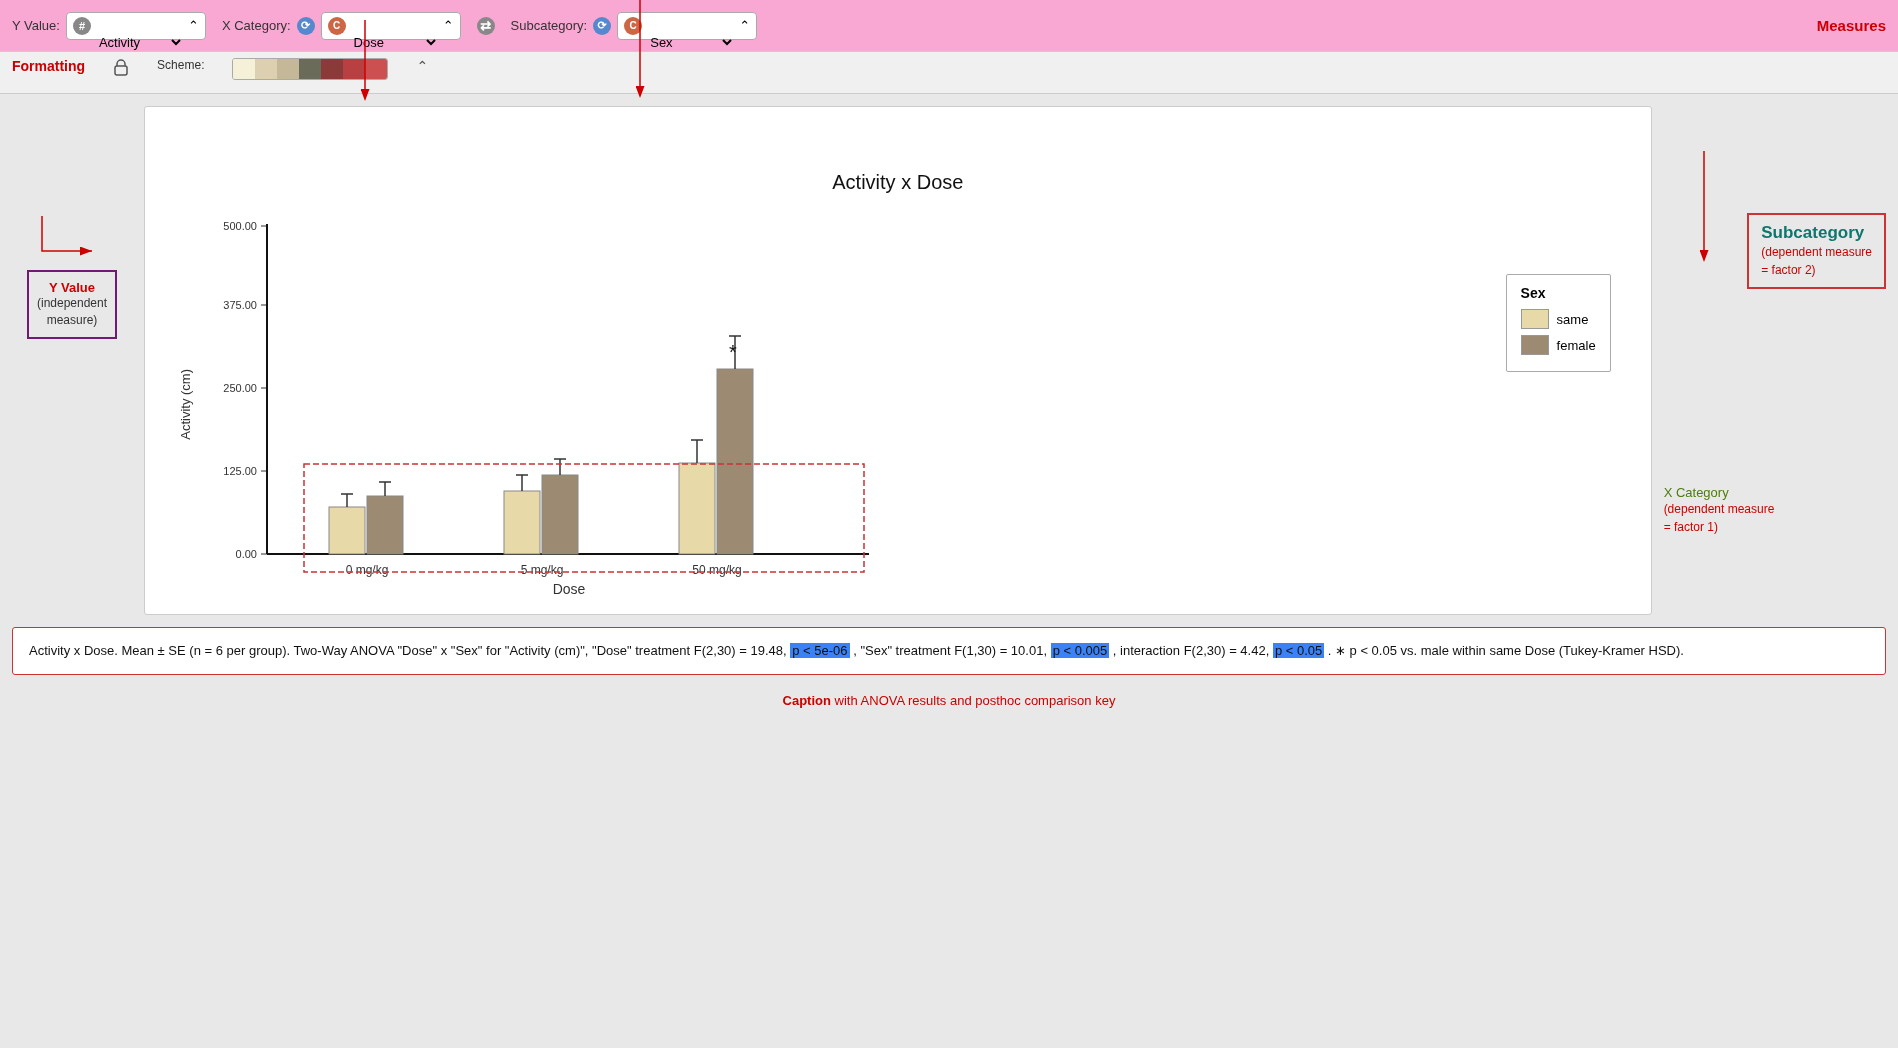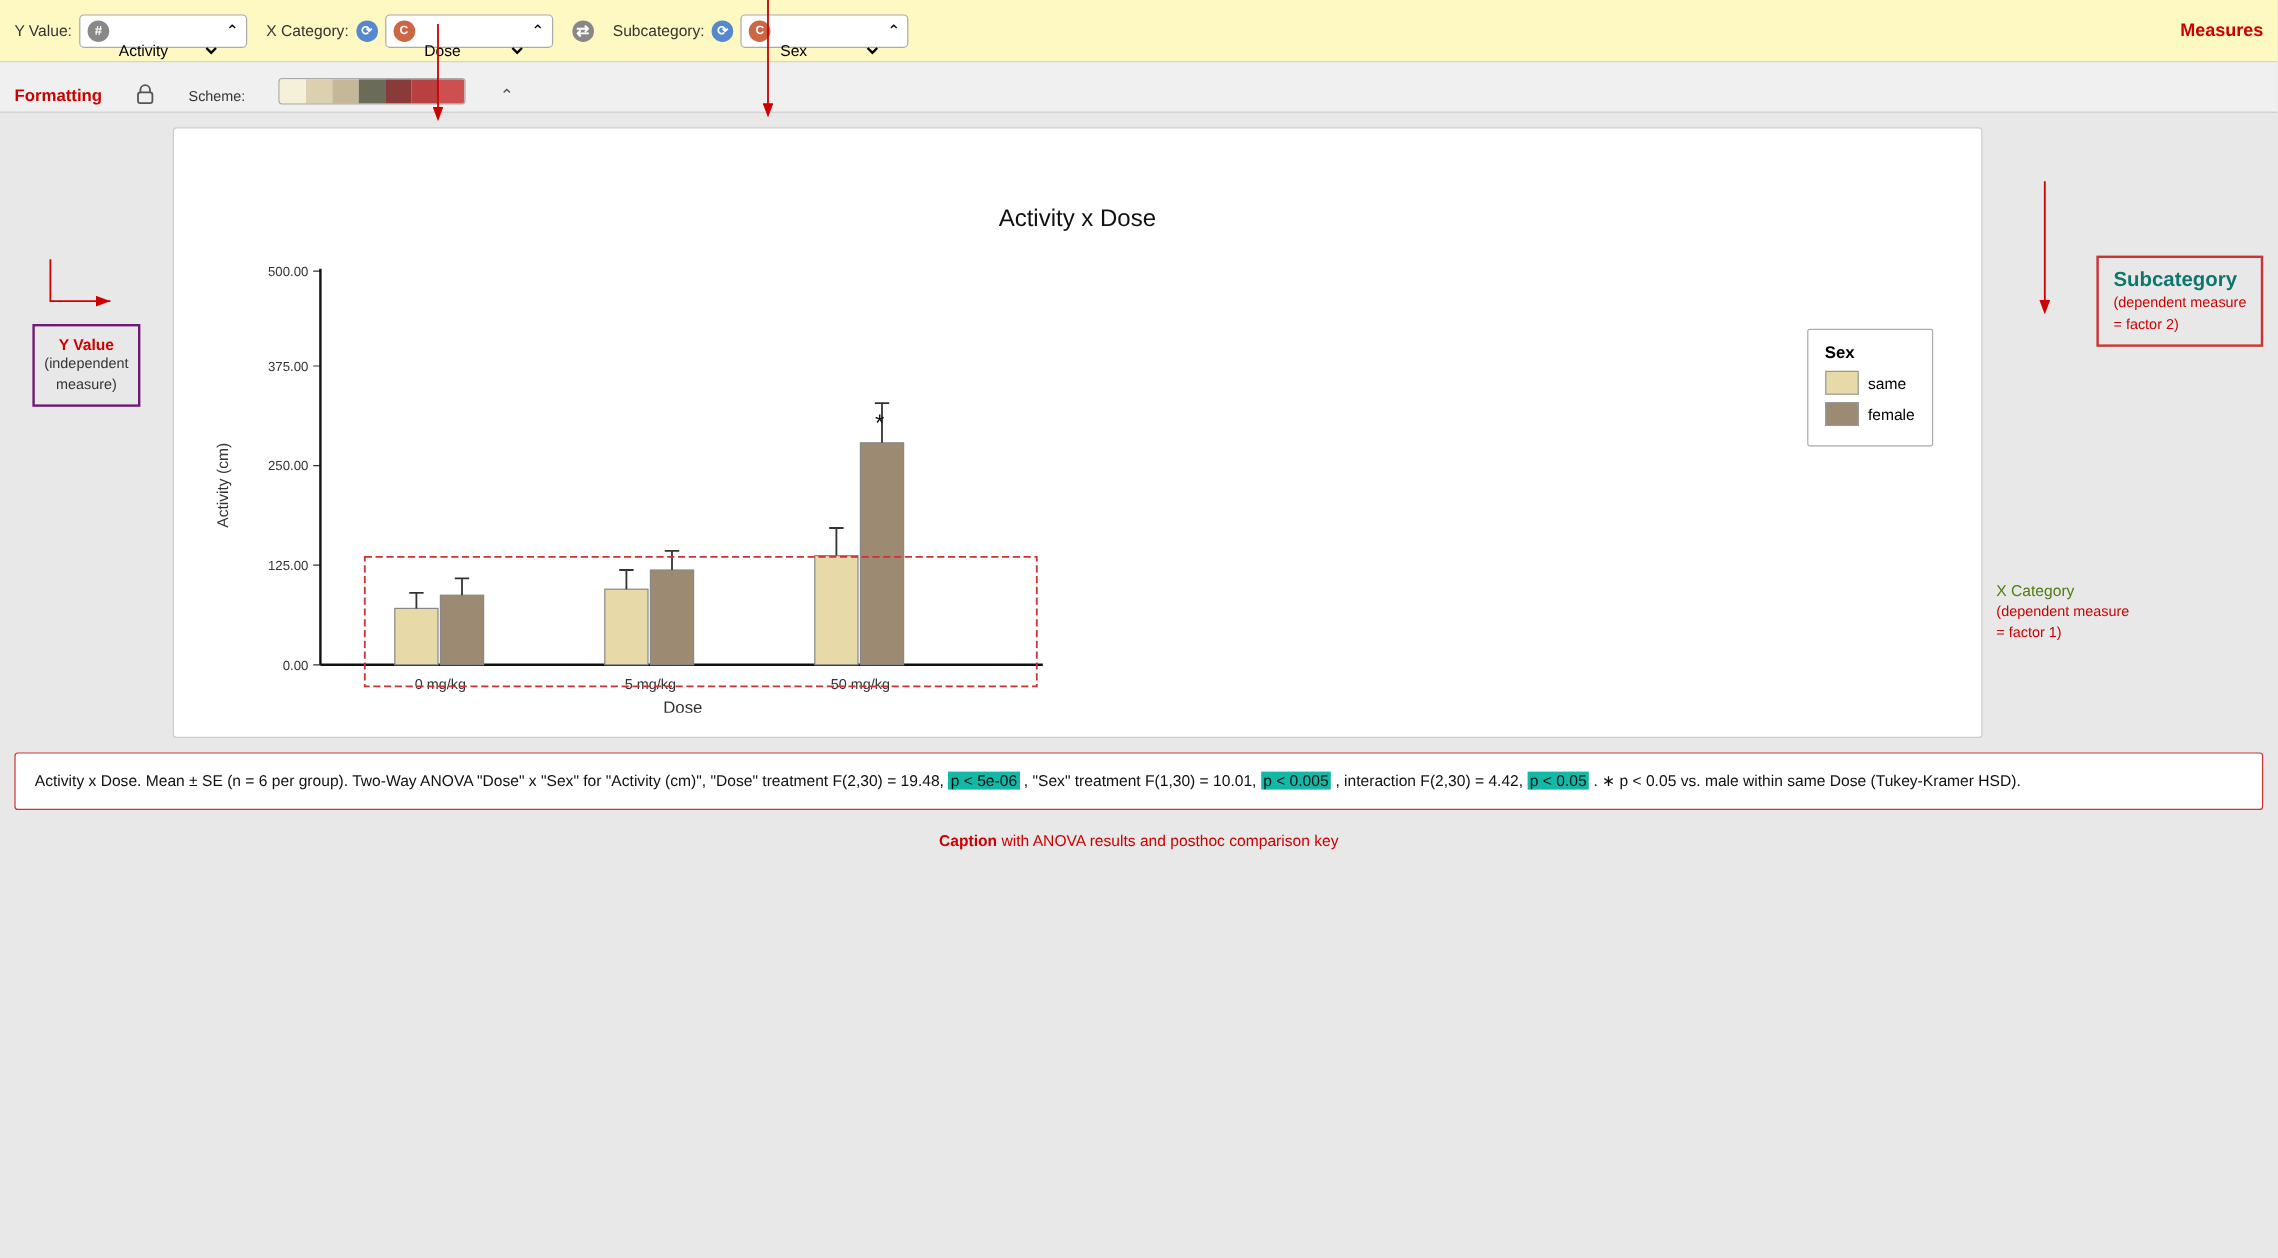--- a/index.html
+++ b/index.html
@@ -7,21 +7,21 @@
       font-family: -apple-system, BlinkMacSystemFont, "Helvetica Neue", Arial, sans-serif;
       background: #e8e8e8;
       width: 1898px;
       min-height: 1048px;
       font-size: 13px;
     }
 
     .top-toolbar {
       display: flex;
       align-items: center;
-      background: #fef9c3;
+      background: #f9a8d4;
       border-bottom: 1px solid #ccc;
       padding: 8px 12px;
       gap: 16px;
       height: 52px;
     }
 
     .toolbar-group {
       display: flex;
       align-items: center;
       gap: 6px;
@@ -74,21 +74,21 @@
 
     .measures-label {
       color: #cc0000;
       font-size: 15px;
       font-weight: bold;
       margin-left: auto;
     }
 
     .second-toolbar {
       display: flex;
-      align-items: flex-end;
+      align-items: flex-start;
       background: #f0f0f0;
       border-bottom: 1px solid #ccc;
       padding: 6px 12px;
       gap: 28px;
       height: 42px;
     }
 
     .formatting-label {
       color: #cc0000;
       font-weight: bold;
@@ -229,21 +229,21 @@
       color: #cc0000;
       font-size: 13px;
       padding: 6px 0 10px;
     }
 
     .caption-footer span.bold {
       font-weight: bold;
     }
 
     .highlight-yellow {
-      background: #14b8a6;
+      background: #3b82f6;
       padding: 0 2px;
     }
 
   </style>
 </head>
 <body>
 
 <div class="top-toolbar">
   <div class="toolbar-group">
     <span class="toolbar-label">Y Value:</span>

